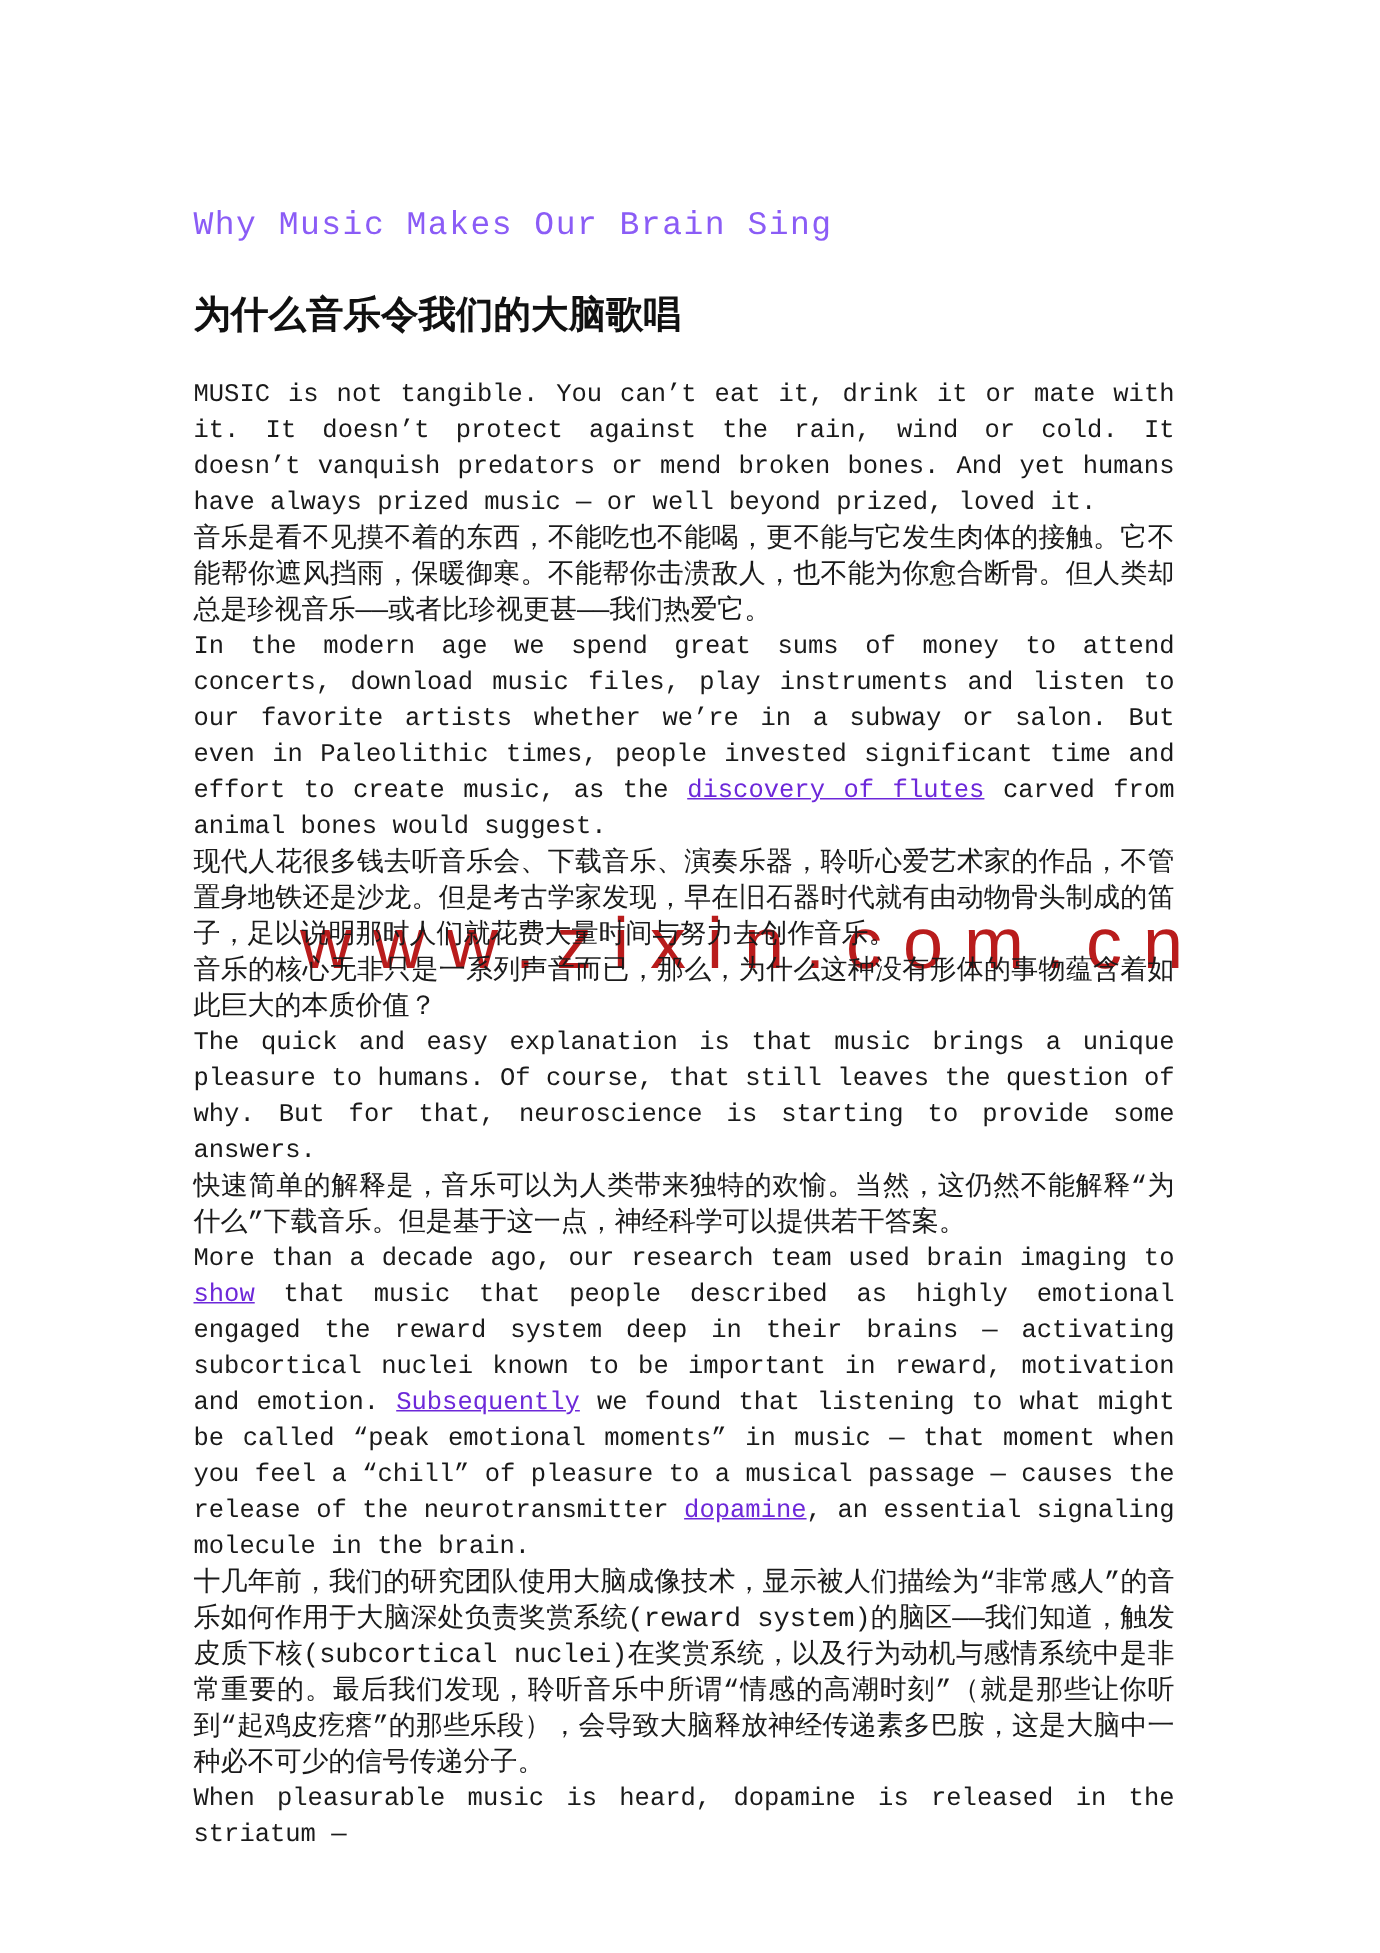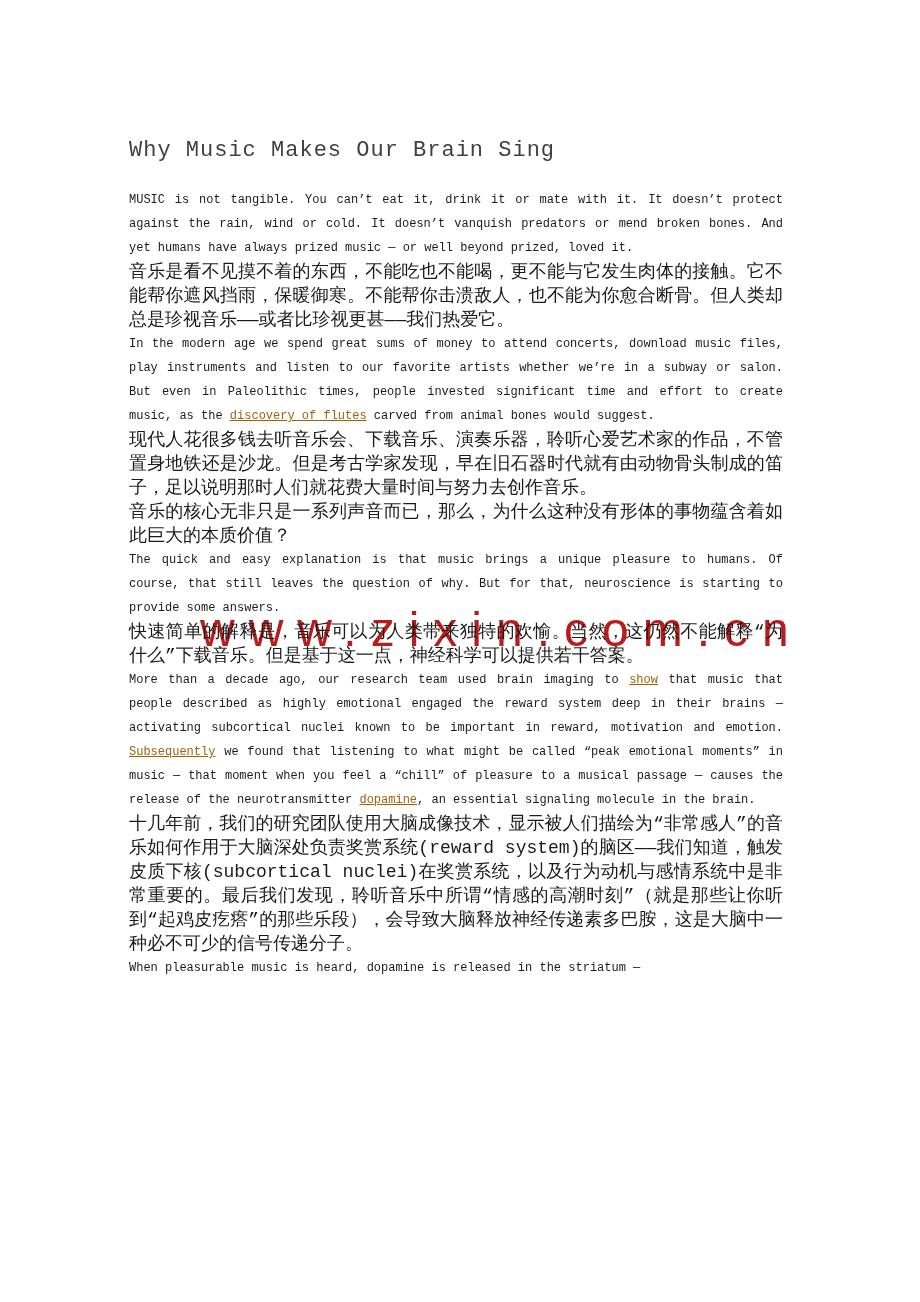--- a/index.html
+++ b/index.html
@@ -35,58 +35,59 @@
     left: 129px;
     top: 0;
     width: 654px;
     z-index: 1;
   }
   h1.title-en {
     margin: 137px 0 0 0;
     font-size: 22px;
     line-height: 27px;
     font-weight: 400;
-    color: #404040;
+    color: #8b5cf6;
     letter-spacing: 1px;
   }
   h2.title-zh {
     margin: 31px 0 0 0;
     font-size: 25px;
     line-height: 33px;
     font-weight: 700;
     color: #111111;
   }
   .article-body {
     margin-top: 24px;
   }
   .article-body p {
     margin: 0;
-    font-size: 12px;
+    font-size: 17px;
     line-height: 24px;
     text-align: justify;
     word-break: break-word;
   }
   .article-body p.zh {
     font-size: 18px;
   }
   a.doc-link {
-    color: #a16207;
+    color: #6d28d9;
     text-decoration: underline;
     cursor: pointer;
   }
 </style>
 </head>
 <body>
 
 <div class="page">
   <div class="watermark">www.zixin.com.cn</div>
 
   <div class="content">
     <h1 class="title-en">Why Music Makes Our Brain Sing</h1>
 
+    <h2 class="title-zh">为什么音乐令我们的大脑歌唱</h2>
 
     <div class="article-body" id="article-body">
         <p class="para en"><span>MUSIC is not tangible. You can’t eat it, drink it or mate with it. It doesn’t protect against the rain, wind or cold. It doesn’t vanquish predators or mend broken bones. And yet humans have always prized music — or well beyond prized, loved it.</span></p>
         <p class="para zh"><span>音乐是看不见摸不着的东西，不能吃也不能喝，更不能与它发生肉体的接触。它不能帮你遮风挡雨，保暖御寒。不能帮你击溃敌人，也不能为你愈合断骨。但人类却总是珍视音乐——或者比珍视更甚——我们热爱它。</span></p>
         <p class="para en"><span>In the modern age we spend great sums of money to attend concerts, download music files, play instruments and listen to our favorite artists whether we’re in a subway or salon. But even in Paleolithic times, people invested significant time and effort to create music, as the </span><a class="doc-link" href="#">discovery of flutes</a><span> carved from animal bones would suggest.</span></p>
         <p class="para zh"><span>现代人花很多钱去听音乐会、下载音乐、演奏乐器，聆听心爱艺术家的作品，不管置身地铁还是沙龙。但是考古学家发现，早在旧石器时代就有由动物骨头制成的笛子，足以说明那时人们就花费大量时间与努力去创作音乐。</span></p>
         <p class="para zh"><span>音乐的核心无非只是一系列声音而已，那么，为什么这种没有形体的事物蕴含着如此巨大的本质价值？</span></p>
         <p class="para en"><span>The quick and easy explanation is that music brings a unique pleasure to humans. Of course, that still leaves the question of why. But for that, neuroscience is starting to provide some answers.</span></p>
         <p class="para zh"><span>快速简单的解释是，音乐可以为人类带来独特的欢愉。当然，这仍然不能解释“为什么”下载音乐。但是基于这一点，神经科学可以提供若干答案。</span></p>
         <p class="para en"><span>More than a decade ago, our research team used brain imaging to </span><a class="doc-link" href="#">show</a><span> that music that people described as highly emotional engaged the reward system deep in their brains — activating subcortical nuclei known to be important in reward, motivation and emotion. </span><a class="doc-link" href="#">Subsequently</a><span> we found that listening to what might be called “peak emotional moments” in music — that moment when you feel a “chill” of pleasure to a musical passage — causes the release of the neurotransmitter </span><a class="doc-link" href="#">dopamine</a><span>, an essential signaling molecule in the brain.</span></p>

